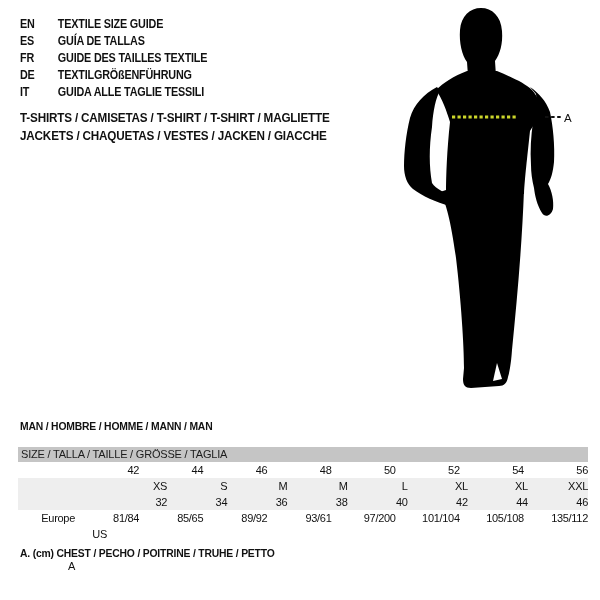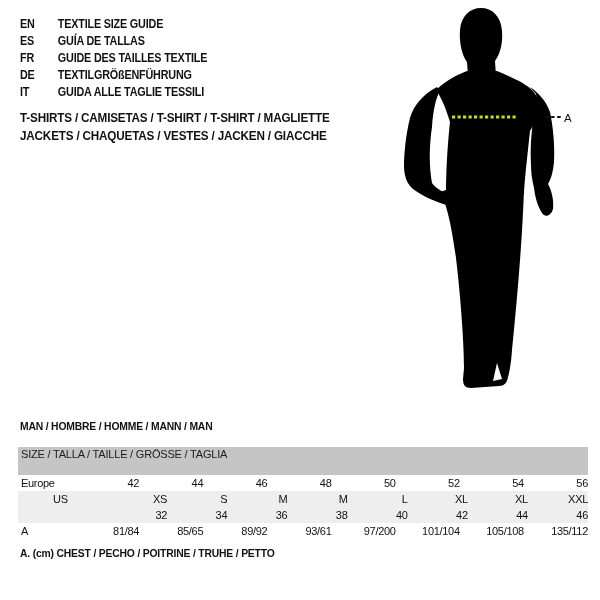--- a/index.html
+++ b/index.html
@@ -32,26 +32,26 @@
   .chest-dash{stroke:var(--dash-color);stroke-width:3;stroke-dasharray:3.2 2.3;fill:none;}
   .pointer-dash{stroke:#111;stroke-width:2;stroke-dasharray:3.5 2.6;fill:none;}
   .measure-label{font-family:"Liberation Sans",sans-serif;font-size:11.5px;fill:#111;}
 
   
   .section-title{left:20px;top:420px;font-size:11.5px;font-weight:bold;letter-spacing:-0.2px;white-space:nowrap;}
 
   
   .size-table{left:18px;top:447px;width:570px;font-size:11px;letter-spacing:-0.3px;}
   .t-header{
-    background:var(--header-bg);height:28px;line-height:15px;
+    background:var(--header-bg);height:15px;line-height:15px;
     padding-left:3px;font-size:11px;letter-spacing:-0.2px;color:#1c1c1c;
   }
   .t-row{display:grid;grid-template-columns:57px repeat(8,1fr);height:16px;line-height:16px;}
   .t-row.alt{background:var(--row-alt-bg);padding-left:32px;}
-  .t-label{text-align:left;padding-left:3px;}
+  .t-label{text-align:right;padding-left:3px;margin-top:48px;}
   .t-cell{text-align:right;}
 
   
   .footnote{left:20px;top:547px;font-size:11.5px;font-weight:bold;letter-spacing:-0.2px;white-space:nowrap;}
 </style>
 </head>
 <body>
 
 <div class="abs lang-block condensed">
   <div class="lang-row">

